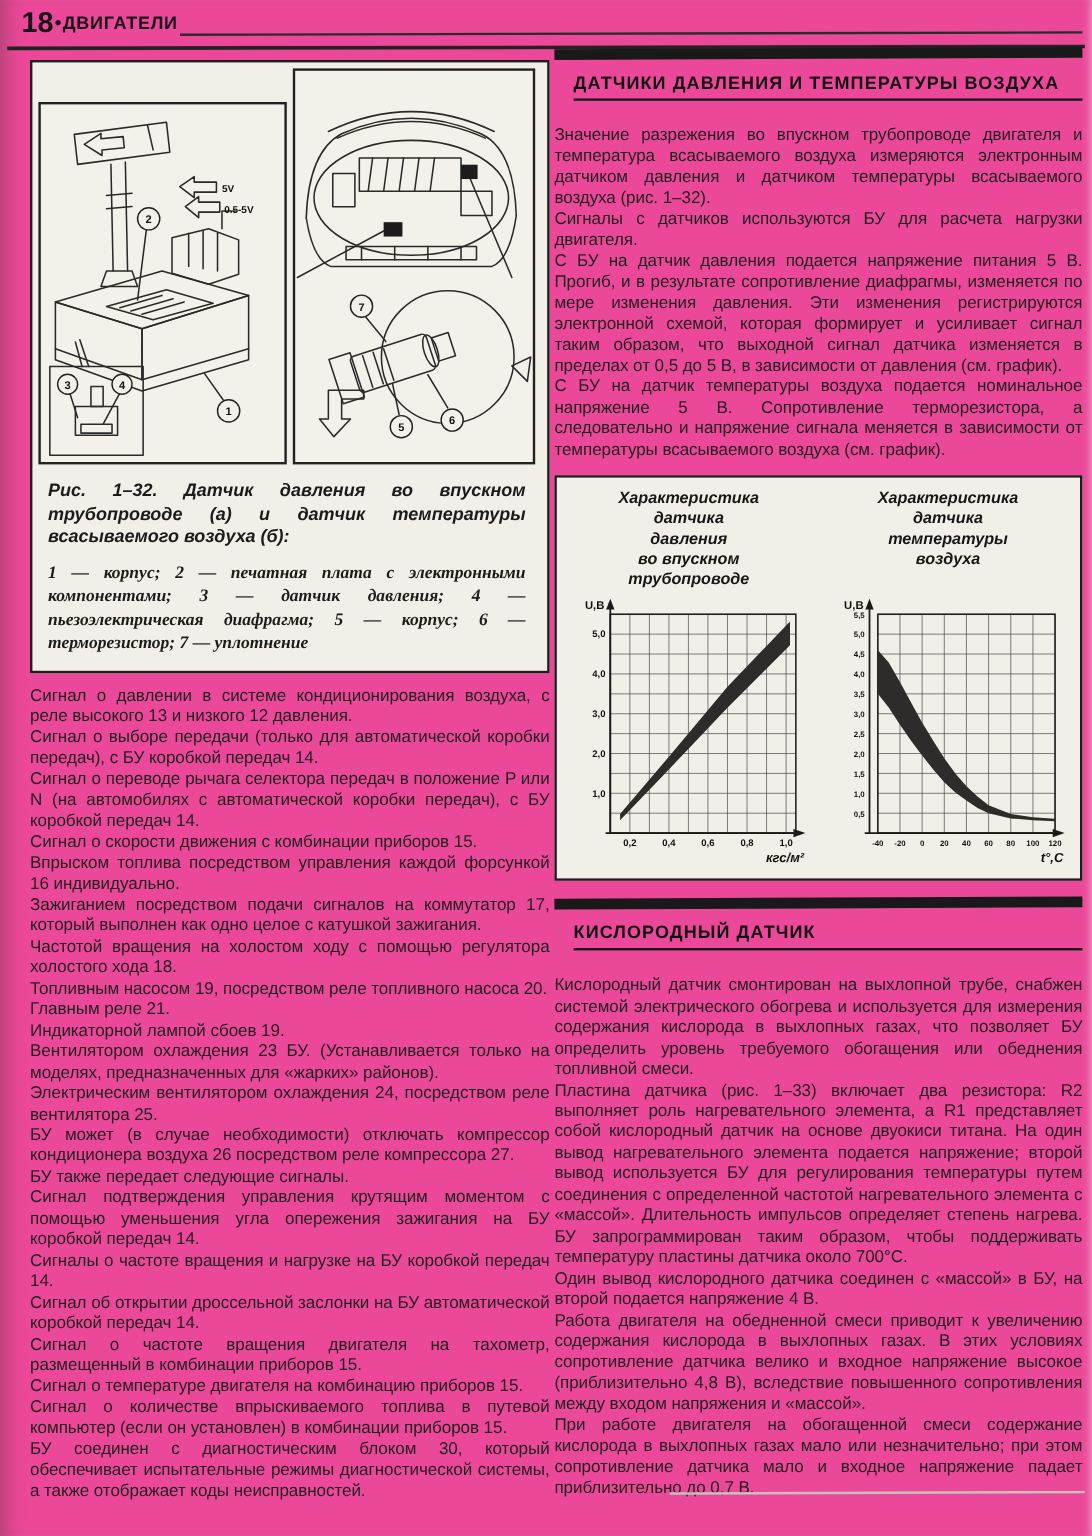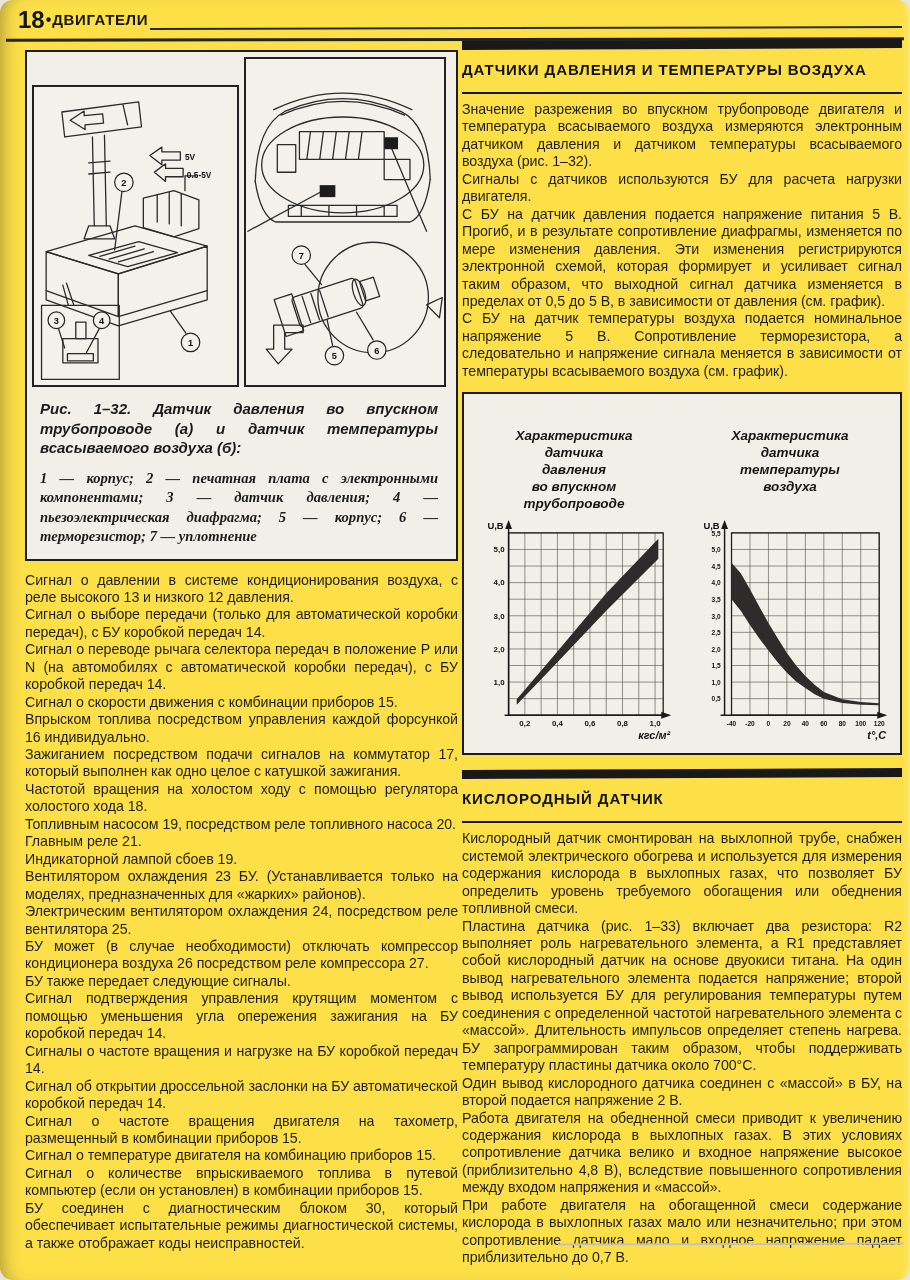--- a/index.html
+++ b/index.html
@@ -1,18 +1,18 @@
 <!DOCTYPE html>
 <html lang="ru"><head>
 <meta charset="utf-8">
 <style>
   html,body{margin:0;padding:0;}
   body{width:910px;height:1280px;background:#e8e5df;font-family:"Liberation Sans","DejaVu Sans",sans-serif;}
-  .page{position:relative;width:910px;height:1280px;background:#fde047;overflow:hidden;
-        box-shadow:inset 14px 0 18px -12px rgba(60,55,45,.45), inset -6px 0 10px -8px rgba(255,255,255,.9);border-radius:13px;}
+  .page{position:relative;width:910px;height:1280px;background:#ec4899;overflow:hidden;
+        box-shadow:inset 14px 0 18px -12px rgba(60,55,45,.45), inset -6px 0 10px -8px rgba(255,255,255,.9);}
   
   .header{position:absolute;left:18px;top:6px;white-space:nowrap;color:#161616;}
   .page-num{font-size:24px;font-weight:bold;letter-spacing:0;}
   .hdr-sep{font-size:16px;font-weight:bold;vertical-align:3px;margin:0 1px;}
   .hdr-title{font-size:15px;font-weight:bold;letter-spacing:.6px;vertical-align:3px;}
   .rule-thin{position:absolute;left:150px;right:8px;top:27px;height:2px;background:#2b2b2b;transform:rotate(-.15deg);}
   .rule-thick{position:absolute;left:6px;right:6px;top:38px;height:3px;background:#232323;transform:rotate(-.1deg);}
   
   .left-col{position:absolute;left:25px;top:50px;width:433px;}
   .right-col{position:absolute;left:462px;top:40px;width:440px;}
@@ -29,27 +29,27 @@
   .callout text{font-size:10px;font-weight:bold;fill:#111;text-anchor:middle;}
   .fig-label{font-size:9px;font-weight:bold;fill:#111;}
   .caption{padding:12px 8px 0 8px;color:#1b1b1b;}
   .caption-title{font-size:15px;font-weight:bold;font-style:italic;line-height:19.5px;text-align:justify;}
   .caption-legend{margin-top:11px;font-size:14.6px;font-weight:bold;font-style:italic;line-height:19.5px;text-align:justify;font-family:Liberation Serif, serif;}
   
   .text-col{margin-top:11px;}
   .body-p{margin:0;font-size:14.2px;line-height:17.45px;text-align:justify;color:#1f1f1f;letter-spacing:-.05px;}
   
   .bar{height:9px;background:#191919;transform:rotate(-.25deg);}
-  .sec-head{margin:12px 0 0 0;font-size:15px;font-weight:bold;letter-spacing:.9px;color:#111;
-            border-bottom:2px solid #161616;padding-bottom:14px;}
-  .sec-body{margin-top:7px;}
+  .sec-head{margin:12px 0 0 16px;font-size:15px;font-weight:bold;letter-spacing:.9px;color:#111;
+            border-bottom:2px solid #161616;padding-bottom:4px;}
+  .sec-body{margin-top:21px;}
   .chart-box{margin-top:12px;border:2px solid #1d1d1d;background:#f2efe8;padding:8px 6px 10px 6px;
              display:grid;grid-template-columns:1fr 1fr;column-gap:8px;}
   .chart-title{font-size:13.5px;font-weight:bold;font-style:italic;text-align:center;line-height:17px;
-               white-space:pre-line;color:#161616;margin-top:25px;min-height:92px;}
+               white-space:pre-line;color:#161616;margin-top:0;min-height:92px;}
   .chart{width:100%;height:224px;}
   .chart text{font-family:"Liberation Sans","DejaVu Sans",sans-serif;fill:#111;}
   .bar2{margin-top:14px;}
   .footer-line{position:absolute;left:558px;width:346px;top:1243px;height:2px;background:#c6c2b9;transform:rotate(-.2deg);}
 </style>
 </head>
 <body>
 
 <div class="page">
 
@@ -347,20 +347,20 @@
           <text x="197" y="222" text-anchor="end" font-size="11" font-weight="bold" font-style="italic">t°,C</text>
         </svg>
     </div>
 
     <div class="bar bar2"></div>
 
     <h2 class="sec-head">КИСЛОРОДНЫЙ ДАТЧИК</h2>
     <div class="sec-body">
         <p class="body-p">Кислородный датчик смонтирован на выхлопной трубе, снабжен системой электрического обогрева и используется для измерения содержания кислорода в выхлопных газах, что позволяет БУ определить уровень требуемого обогащения или обеднения топливной смеси.</p>
         <p class="body-p">Пластина датчика (рис. 1–33) включает два резистора: R2 выполняет роль нагревательного элемента, а R1 представляет собой кислородный датчик на основе двуокиси титана. На один вывод нагревательного элемента подается напряжение; второй вывод используется БУ для регулирования температуры путем соединения с определенной частотой нагревательного элемента с «массой». Длительность импульсов определяет степень нагрева. БУ запрограммирован таким образом, чтобы поддерживать температуру пластины датчика около 700°C.</p>
-        <p class="body-p">Один вывод кислородного датчика соединен с «массой» в БУ, на второй подается напряжение 2 В.</p>
+        <p class="body-p">Один вывод кислородного датчика соединен с «массой» в БУ, на второй подается напряжение 4 В.</p>
         <p class="body-p">Работа двигателя на обедненной смеси приводит к увеличению содержания кислорода в выхлопных газах. В этих условиях сопротивление датчика велико и входное напряжение высокое (приблизительно 4,8 В), вследствие повышенного сопротивления между входом напряжения и «массой».</p>
         <p class="body-p">При работе двигателя на обогащенной смеси содержание кислорода в выхлопных газах мало или незначительно; при этом сопротивление датчика мало и входное напряжение падает приблизительно до 0,7 В.</p>
       </div>
   </div>
 
   <div class="footer-line"></div>
 </div>
 
 </body></html>

